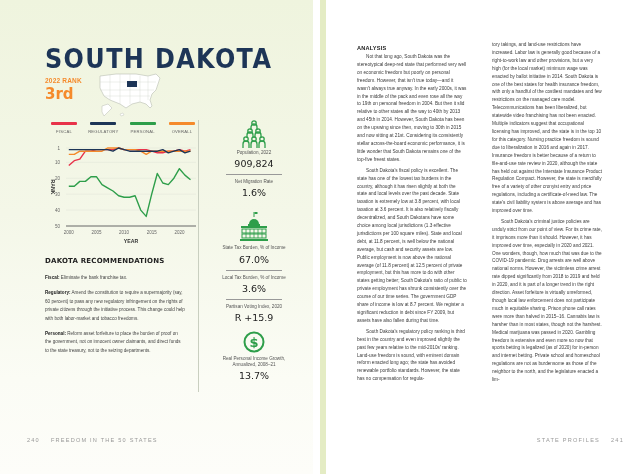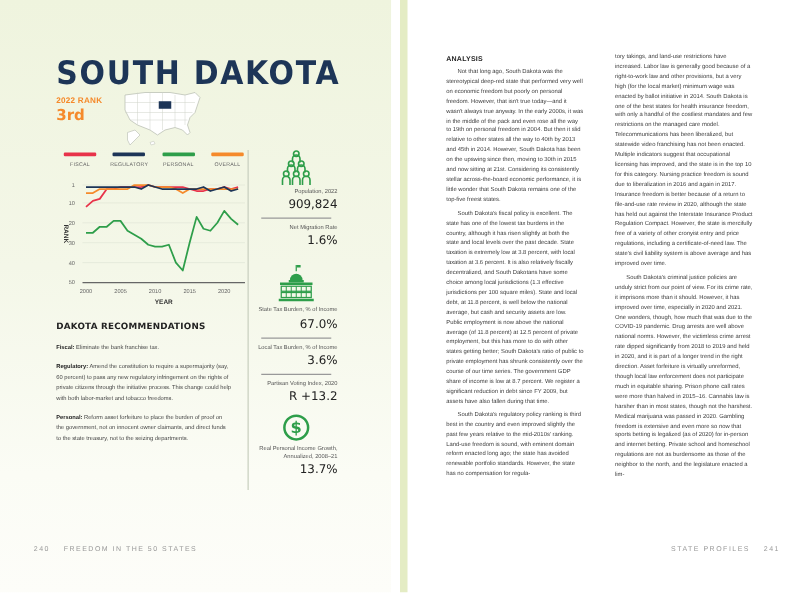--- a/index.html
+++ b/index.html
@@ -14,38 +14,38 @@
   .page-right { position: absolute; left: 320px; top: 0; width: 320px; height: 474px; background: #ffffff; }
   .page-right-strip { position: absolute; left: 0; top: 0; width: 6px; height: 474px; background: #e4ecc4; }
 
   .state-title {
     position: absolute; left: 45px; top: 44px;
     font-family: "DejaVu Sans", sans-serif; font-weight: bold;
     font-size: 26px; letter-spacing: 1.5px; color: #1d3557;
     transform: scaleX(0.92); transform-origin: left top;
   }
   .rank-label { position: absolute; left: 45px; top: 77px; font-size: 6.5px; color: #f58a2b; font-weight: bold; letter-spacing: .2px; }
-  .rank-value { position: absolute; left: 45px; top: 85px; font-size: 12px; font-weight: bold; color: #f58a2b; font-family: "DejaVu Sans", sans-serif; }
+  .rank-value { position: absolute; left: 45px; top: 85px; font-size: 15px; font-weight: bold; color: #f58a2b; font-family: "DejaVu Sans", sans-serif; }
   .map { position: absolute; left: 96px; top: 70px; width: 68px; height: 48px; }
 
   .legend { position: absolute; left: 48px; top: 122px; width: 150px; display: flex; justify-content: space-between; }
   .legend-item { display: flex; flex-direction: column; align-items: center; width: 32px; }
   .legend-swatch { width: 26px; height: 3px; border-radius: 1px; }
   .legend-label { font-size: 4.2px; color: #666; margin-top: 4px; letter-spacing: .2px; }
 
   .chart { position: absolute; left: 44px; top: 140px; width: 156px; height: 105px; }
 
   .policy-title { position: absolute; left: 45px; top: 257px; font-size: 7px; font-weight: bold; color: #222; letter-spacing: .2px; font-family: "DejaVu Sans", sans-serif; }
   .policy-list { position: absolute; left: 45px; top: 274px; width: 140px; }
   .policy-item { font-size: 4.6px; line-height: 8.4px; color: #444; margin-bottom: 7px; }
   .policy-item b { color: #222; }
 
   .divider-v { position: absolute; left: 198px; top: 120px; width: 1px; height: 272px; background: #c9cfc0; }
 
-  .stats { position: absolute; left: 204px; top: 120px; width: 66px; text-align: right; }
+  .stats { position: absolute; left: 221px; top: 120px; width: 66px; text-align: center; }
   .stat-icon { display: block; margin: 0 auto; }
   .stat-label { font-size: 4.6px; line-height: 6.2px; color: #555; }
   .stat-value { font-size: 9.5px; color: #222; margin-top: 2px; font-family: "DejaVu Sans", sans-serif; }
   .stat-rule { width: 56px; height: 1px; background: #999; margin: 5px auto 4px; }
 
   .folio-left { position: absolute; left: 27px; top: 437px; font-size: 5.6px; letter-spacing: 1.2px; color: #999; }
   .folio-right { position: absolute; right: 16px; top: 437px; font-size: 5.6px; letter-spacing: 1.2px; color: #999; }
 
   .analysis-head { position: absolute; left: 37px; top: 45px; font-size: 5.6px; font-weight: bold; color: #222; letter-spacing: .2px; }
   .col { position: absolute; top: 53px; width: 110px; font-size: 4.7px; line-height: 7.9px; color: #3a3a3a; text-align: left; }
@@ -159,21 +159,21 @@
           <path d="M7 17 v9 M11 17 v9 M15 17 v9 M19 17 v9 M23 17 v9"></path>
         </g>
     </svg>
     <div class="stat-label" style="margin-top:3px">State Tax Burden, % of Income</div>
     <div class="stat-value">67.0%</div>
     <div class="stat-rule"></div>
     <div class="stat-label">Local Tax Burden, % of Income</div>
     <div class="stat-value">3.6%</div>
     <div class="stat-rule"></div>
     <div class="stat-label">Partisan Voting Index, 2020</div>
-    <div class="stat-value">R +13.2</div>
+    <div class="stat-value">R +15.9</div>
 
     <svg class="stat-icon" width="22" height="22" viewBox="0 0 22 22" style="margin-top:8px">
       <circle cx="11" cy="11" r="9.5" fill="none" stroke="#2e9e4a" stroke-width="2"></circle>
       <text x="11" y="15.5" text-anchor="middle" font-size="13" font-weight="bold" fill="#2e9e4a" font-family="DejaVu Sans, sans-serif">$</text>
     </svg>
     <div class="stat-label" style="margin-top:3px">Real Personal Income Growth, Annualized, 2008–21</div>
     <div class="stat-value">13.7%</div>
   </div>
 
   <div class="folio-left">

